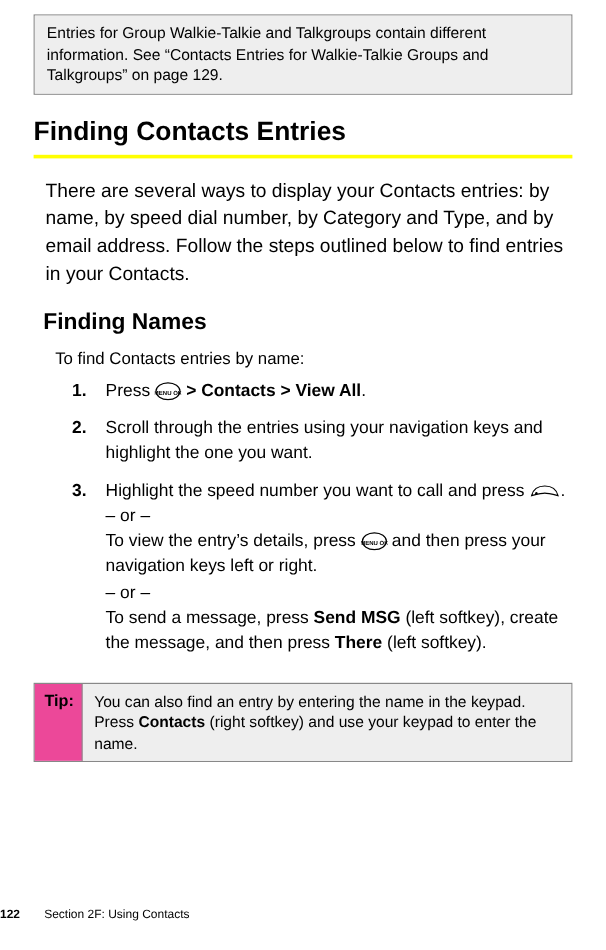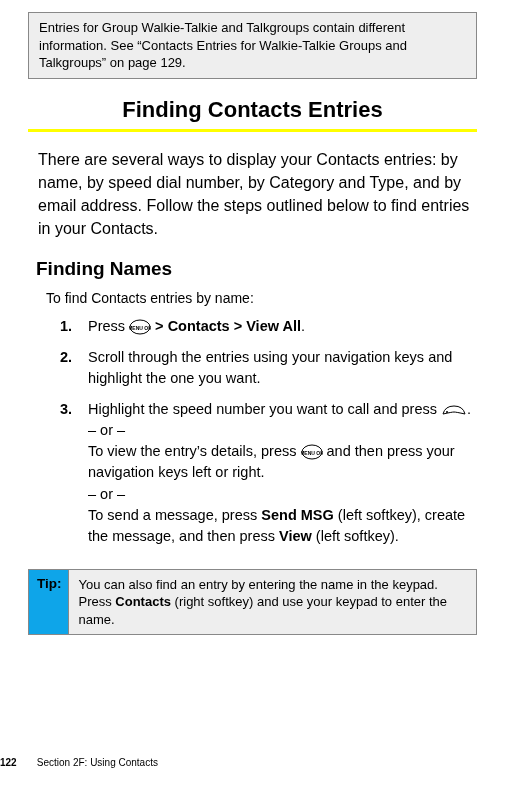--- a/index.html
+++ b/index.html
@@ -29,41 +29,40 @@
     flex: 0 0 82px;
     background: #ffff00;
     font-weight: 700;
     font-size: 13.5px;
     padding: 6px 6px 6px 8px;
     box-sizing: border-box;
     border-right: 1px solid #888;
   }
   .callout.tip .label {
     flex: 0 0 38px;
-    background: #0ea5e9;
+    background: #ec4899;
   }
   .callout.tip {
      margin-top: 22px;
   }
   .callout .body {
     flex: 1 1 auto;
     background: #eeeeee;
     font-size: 13px;
     line-height: 1.35;
     padding: 6px 16px 6px 10px;
   }
   .callout .body b { font-weight: 700; }
 
   
   h1.section-heading {
     font-size: 22px;
     font-weight: 700;
     margin: 0 0 6px 0;
     padding: 0;
-    text-align: center;
   }
   .rule {
     height: 3px;
     background: #ffff00;
     margin: 0 0 16px 0;
   }
   .intro {
     font-size: 16px;
     line-height: 1.45;
     font-weight: 500;
@@ -161,21 +160,21 @@
       <span>Highlight the speed number you want to call and press </span><svg class="key" width="26" height="16">
           <path d="M2,12 Q4,4 13,4 Q22,4 24,12 Q15,10 13,10 Q11,10 2,12 Z" fill="#fff" stroke="#000" stroke-width="1"></path>
           <circle cx="6" cy="10" r="1" fill="#000"></circle>
         </svg><span>.</span><br>
       <span>– or –</span><br>
       <span>To view the entry’s details, press </span><svg class="key" width="22" height="16">
           <ellipse cx="11" cy="8" rx="10" ry="7" fill="#fff" stroke="#000" stroke-width="1"></ellipse>
           <text x="11" y="11" text-anchor="middle" font-size="5" font-family="Arial" font-weight="700">MENU OK</text>
         </svg><span> and then press your navigation keys left or right.</span><br>
       <span>– or –</span><br>
-      <span>To send a message, press </span><b>Send MSG</b><span> (left softkey), create the message, and then press </span><b>View</b><span> (left softkey).</span>
+      <span>To send a message, press </span><b>Send MSG</b><span> (left softkey), create the message, and then press </span><b>There</b><span> (left softkey).</span>
     </div>
 
   </div>
 
   <div class="callout tip">
     <div class="label">Tip:</div>
     <div class="body">
       <span>You can also find an entry by entering the name in the keypad. Press </span><b>Contacts</b><span> (right softkey) and use your keypad to enter the name.</span>
     </div>
   </div>

